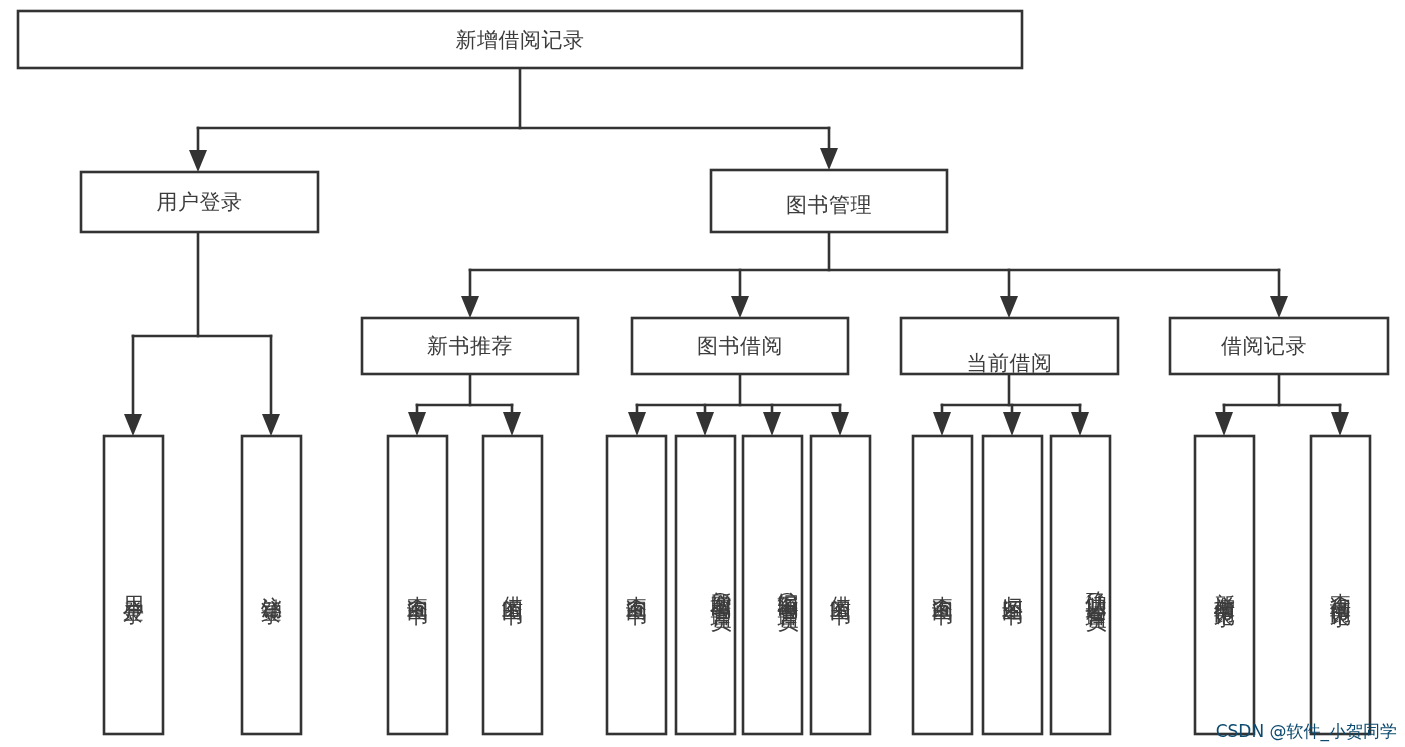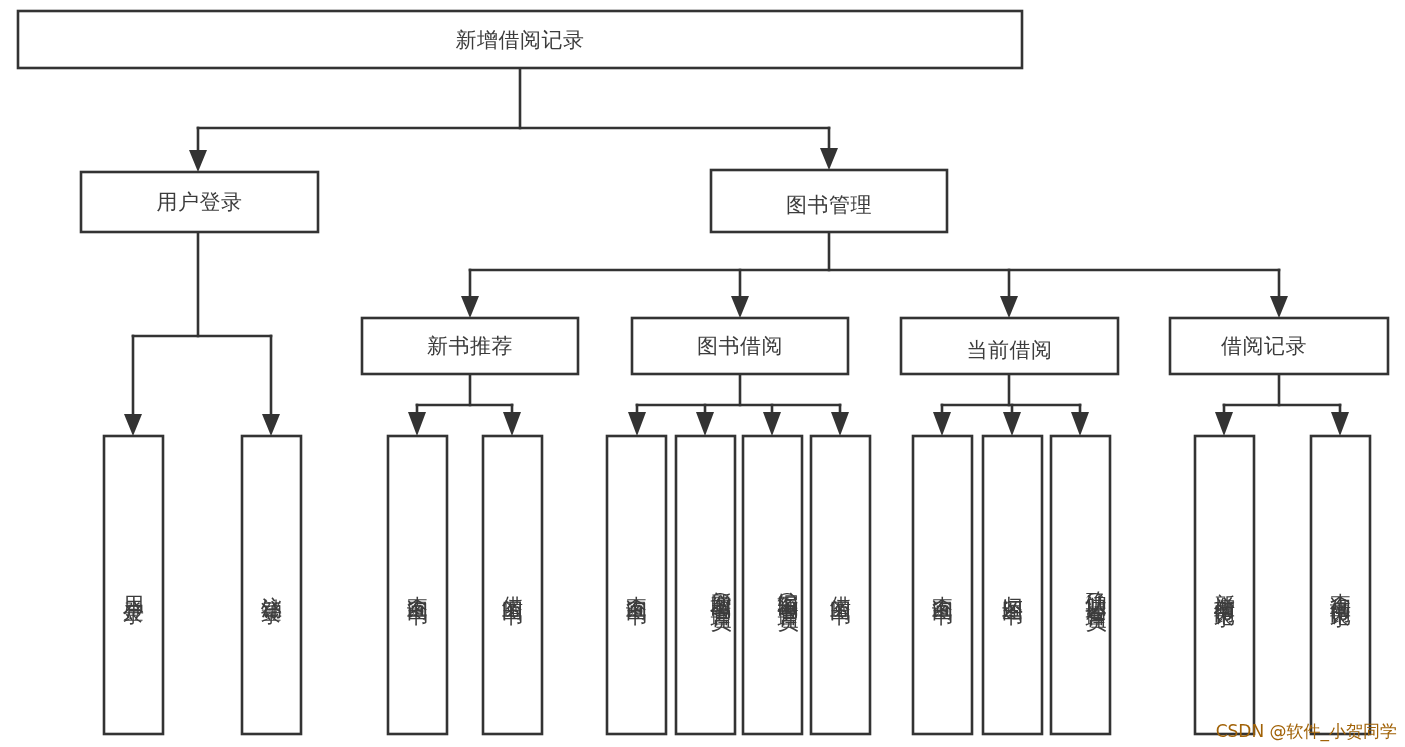--- a/index.html
+++ b/index.html
@@ -64,21 +64,21 @@
   }
   .node-label.vertical.centered {
     align-items: center;
     padding-top: 0;
   }
   .watermark {
     position: absolute;
     right: 8px;
     bottom: 4px;
     font-size: 17px;
-    color: #a16207;
+    color: #0c4a6e;
     font-family: "DejaVu Sans", "Liberation Sans", sans-serif;
     white-space: nowrap;
     margin-top: 14px;
   }
 </style>
 </head>
 <body>
 
 <div id="diagram-root">
 
@@ -188,21 +188,21 @@
     <rect class="node-box" x="1311" y="436" width="59" height="298"></rect>
   </svg>
 
   <div class="node-label horizontal" style="left:18px; top:11px; width:1004px; height:57px;">新增借阅记录</div>
 
   <div class="node-label horizontal" style="left:81px; top:172px; width:237px; height:60px;">用户登录</div>
   <div class="node-label horizontal" style="left:711px; top:170px; width:236px; height:70px;">图书管理</div>
 
   <div class="node-label horizontal" style="left:632px; top:318px; width:216px; height:56px;">图书借阅</div>
   <div class="node-label horizontal" style="left:362px; top:318px; width:216px; height:56px;">新书推荐</div>
-  <div class="node-label horizontal" style="left:901px; top:322px; width:217px; height:56px;text-align:center;">当前借阅</div>
+  <div class="node-label horizontal" style="left:901px; top:335px; width:217px; height:56px;text-align:center;">当前借阅</div>
   <div class="node-label horizontal" style="left:1170px; top:318px; width:188px; height:56px;">借阅记录</div>
 
   <div class="node-label vertical centered" style="left:104px; top:436px; width:59px; height:298px;">用户登录</div>
   <div class="node-label vertical centered" style="left:242px; top:436px; width:59px; height:298px;">注销登录</div>
   <div class="node-label vertical centered" style="left:388px; top:436px; width:59px; height:298px;">查询图书</div>
   <div class="node-label vertical centered" style="left:483px; top:436px; width:59px; height:298px;">借阅图书</div>
   <div class="node-label vertical centered" style="left:607px; top:436px; width:59px; height:298px;">查询图书</div>
   <div class="node-label vertical" style="left:676px; top:436px; width:59px; height:298px;">新增图书（管理员）</div>
   <div class="node-label vertical" style="left:743px; top:436px; width:59px; height:298px;">编辑图书（管理员）</div>
   <div class="node-label vertical centered" style="left:811px; top:436px; width:59px; height:298px;">借阅图书</div>

